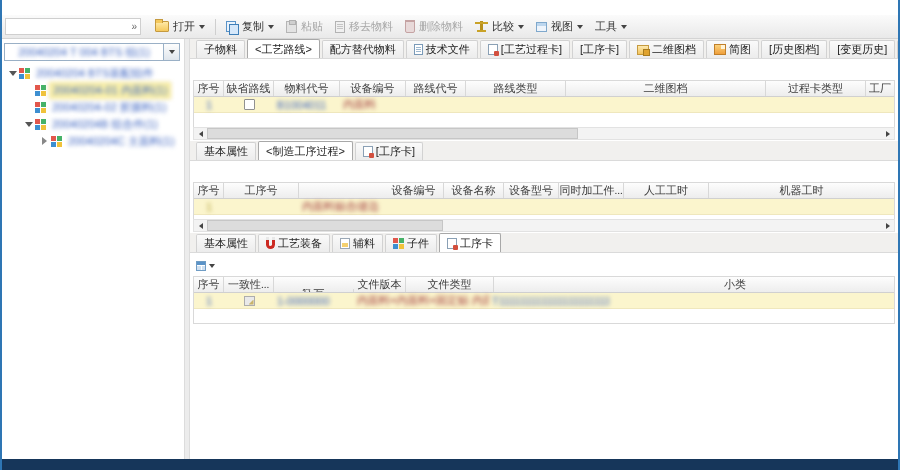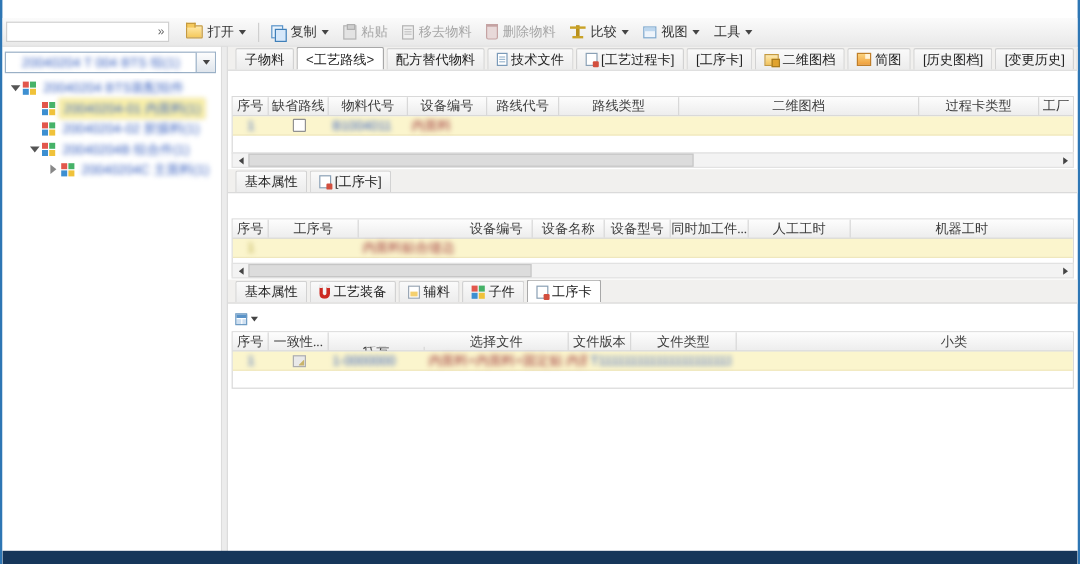--- a/index.html
+++ b/index.html
@@ -285,20 +285,23 @@
           </span>
           <span class="sb-arrow">
             <span class="tri-r"></span>
           </span>
         </div>
 
       <div class="tabs" id="tabs2" style="top:102px;">
           <span class="tab">
             <span>基本属性</span>
           </span>
+          <span class="tab selected">
+            <span>&lt;制造工序过程&gt;</span>
+          </span>
           <span class="tab">
             <span class="ic ic-card"></span>
             <span>[工序卡]</span>
           </span>
         </div>
       <div class="grid" id="grid2" style="top:143px;">
           <div class="g-head">
             <div class="g-hc" style="width: 30px;">序号</div>
             <div class="g-hc" style="width: 75px;">工序号</div>
             <div class="g-hc" style="width: 85px; margin-top: 20px;">工序类型</div>
@@ -358,21 +361,20 @@
         </div>
       <div class="cfg-btn" style="top:220px;">
         <span class="ic ic-tablecfg"></span>
         <span class="dd"></span>
       </div>
       <div class="grid" id="grid3" style="top:237px;">
           <div class="g-head">
             <div class="g-hc" style="width: 30px;">序号</div>
             <div class="g-hc" style="width: 50px;">一致性...</div>
             <div class="g-hc" style="width: 80px; margin-top: 12px;">代号</div>
-            <div class="g-hc" style="width: 120px;">选择文件</div>
             <div class="g-hc" style="width: 52px;">文件版本</div>
             <div class="g-hc" style="width: 88px;">文件类型</div>
             <div class="g-hc" style="width: 82px; margin-top: 17px;">大类</div>
             <div class="g-hc">小类</div>
           </div>
           <div class="g-row">
             <div class="g-c center blur t-blue" style="width: 30px;">1</div>
             <div class="g-c center" style="width: 50px;">
               <span class="ic ic-edit"></span>
             </div>

